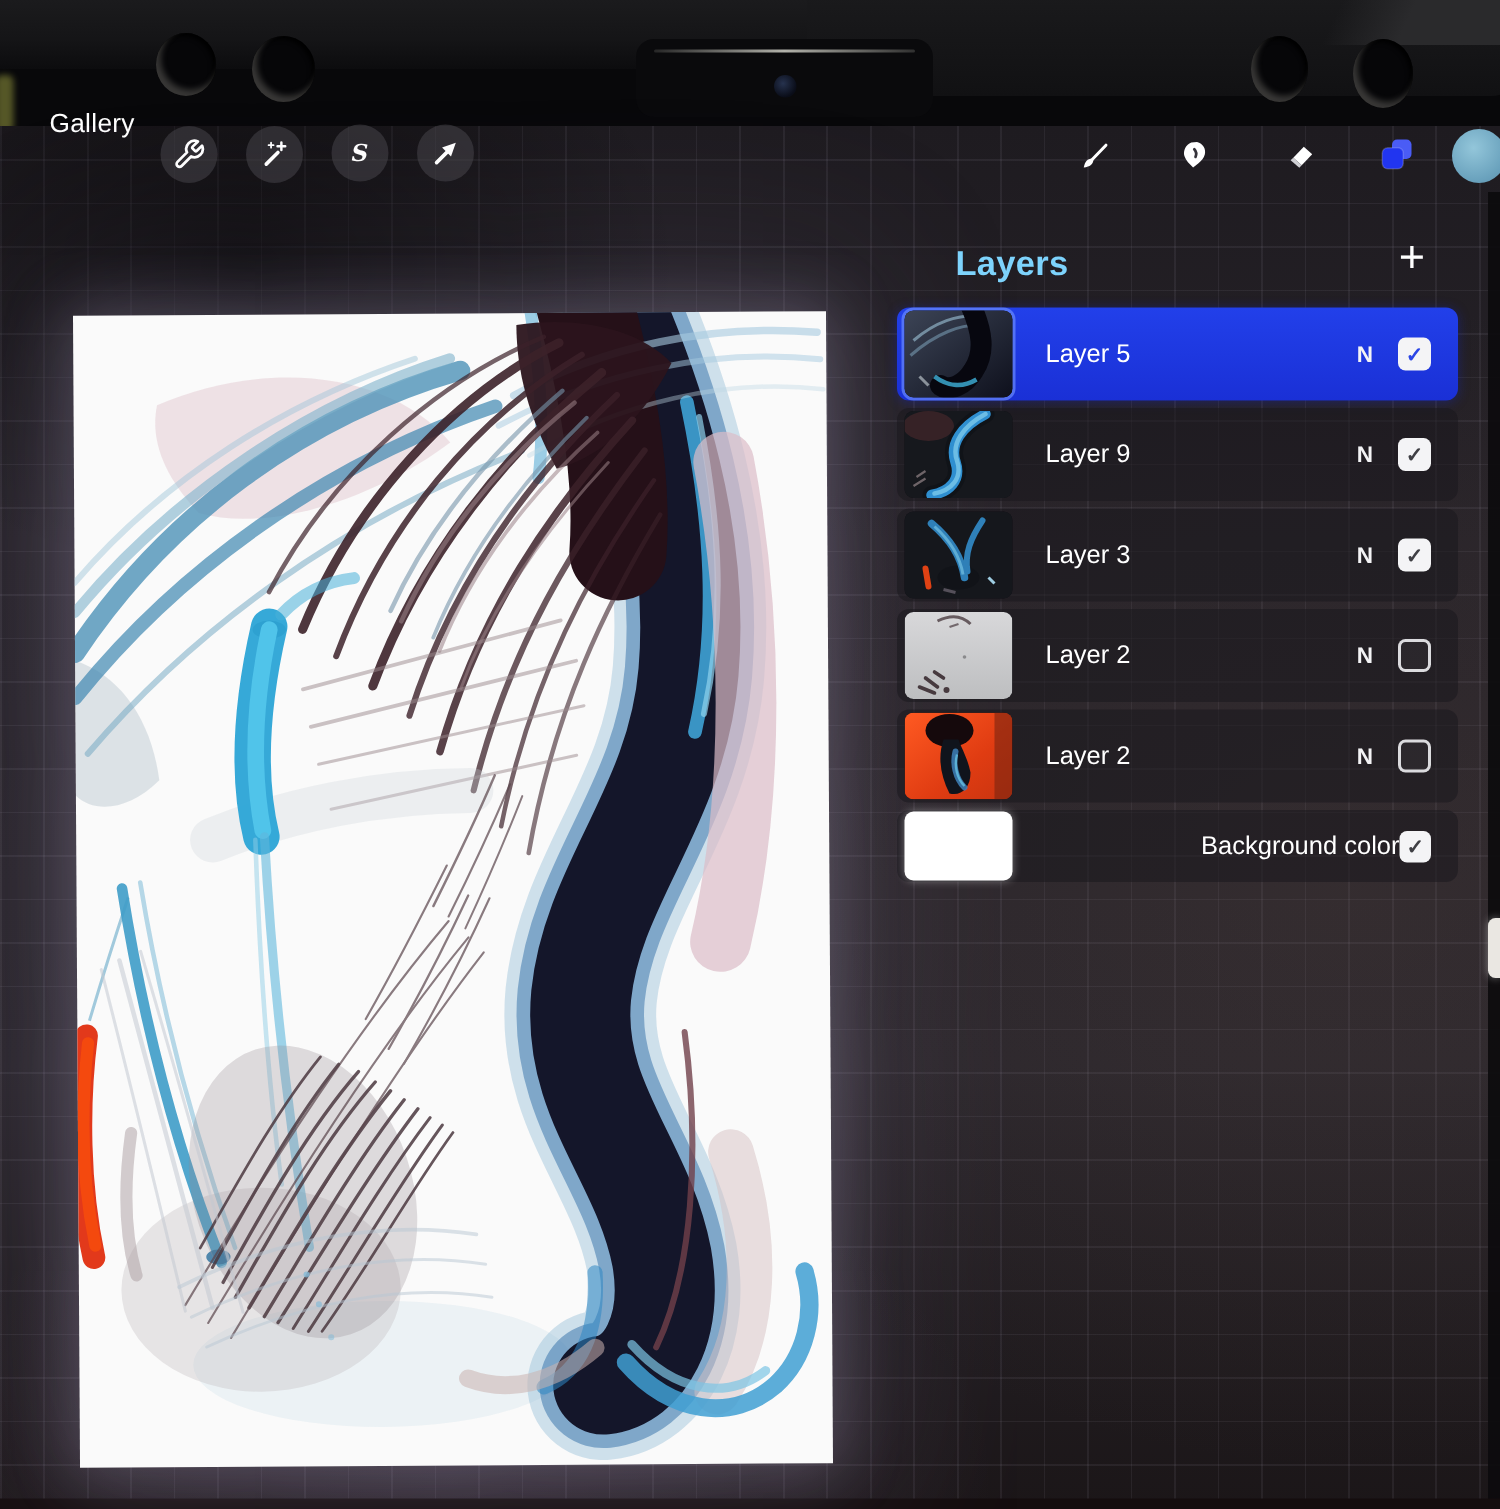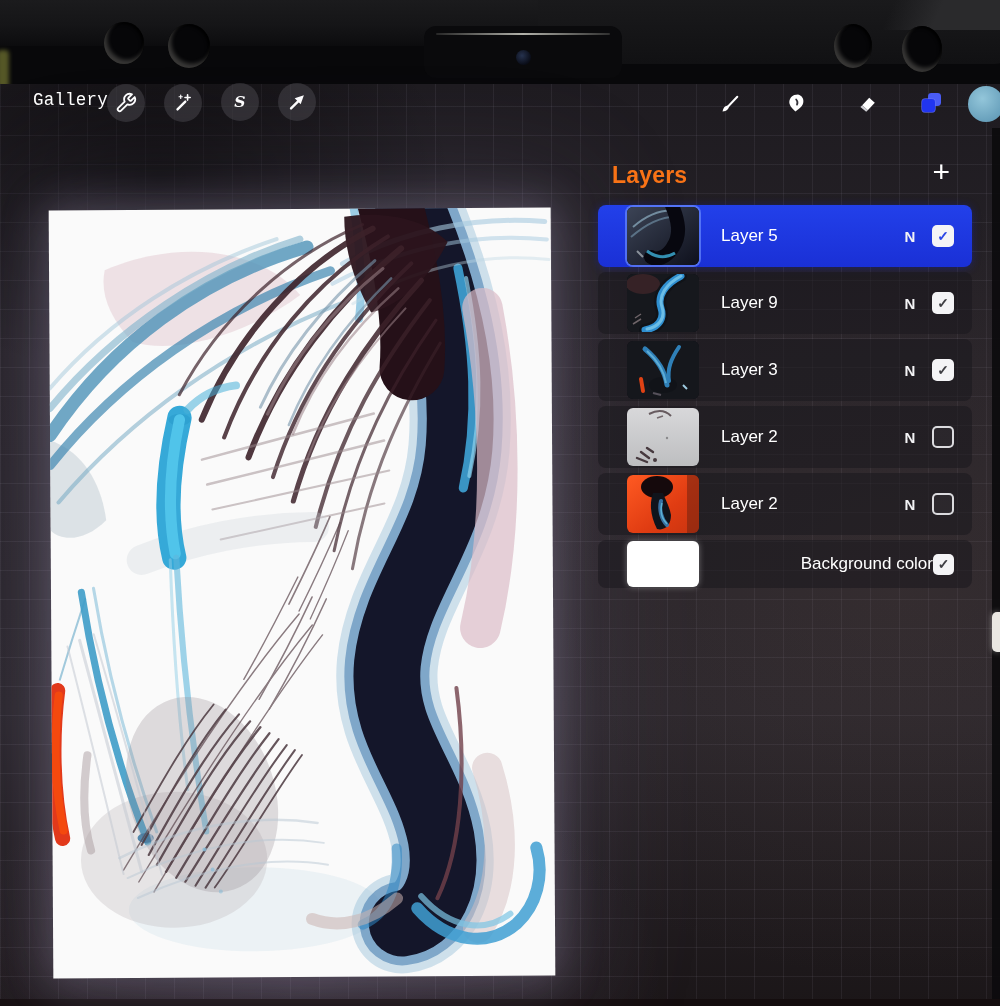--- a/index.html
+++ b/index.html
@@ -30,41 +30,41 @@
       radial-gradient(640px 520px at 90% 55%, rgba(108,82,70,.17), transparent 75%),
       repeating-linear-gradient(0deg, rgba(178,172,194,.085) 0 1px, transparent 1px 29px),
       repeating-linear-gradient(90deg, rgba(178,172,194,.085) 0 1px, transparent 1px 29px),
       linear-gradient(#1e1b20, #272329 30%, #2a262c 68%, #1b1618);
   }
   .right-bezel{position:absolute;right:0;top:128px;width:8px;height:878px;background:#0c0b0d;opacity:.92;}
   .bottom-bezel{position:absolute;left:0;bottom:0;width:1000px;height:7px;background:#140d0e;}
   .side-tab{position:absolute;right:0;top:612px;width:8px;height:40px;background:#eae7e2;border-radius:5px 0 0 5px;box-shadow:0 0 6px rgba(255,255,255,.4);}
 
   
-  .gallery{position:absolute;left:33px;top:90px;color:#fff;font-size:17.5px;font-weight:500;letter-spacing:.2px;font-family:Liberation Mono, monospace;}
+  .gallery{position:absolute;left:33px;top:72px;color:#fff;font-size:17.5px;font-weight:500;letter-spacing:.2px;}
   .tool{position:absolute;width:38px;height:38px;border-radius:50%;background:rgba(74,72,78,.5);
         display:flex;align-items:center;justify-content:center;}
   .tool.flat{background:transparent;}
   .tool svg{display:block;}
   .swatch{position:absolute;width:36px;height:36px;border-radius:50%;
           background:radial-gradient(circle at 40% 35%, #93c6da, #6aa2bd 68%, #5b90ac);}
 
   
   .canvas{position:absolute;left:51px;top:209px;width:502px;height:768px;background:#fafafa;
           transform:rotate(-.35deg);
           box-shadow:0 0 40px 6px rgba(195,185,220,.25), 0 0 120px 30px rgba(145,130,170,.16);}
   .canvas svg{display:block;width:100%;height:100%;}
 
   
   .panel{position:absolute;left:598px;top:145px;width:374px;}
   .panel-head{position:relative;height:60px;display:flex;align-items:center;}
-  .panel-title{color:#f97316;font-size:23px;font-weight:700;margin-left:14px;letter-spacing:.2px;}
+  .panel-title{color:#7dd3fc;font-size:23px;font-weight:700;margin-left:39px;letter-spacing:.2px;}
   .add-btn{position:absolute;right:22px;top:10px;color:#fff;font-size:30px;font-weight:300;line-height:34px;}
   .layer-row{position:relative;height:62px;margin-bottom:5px;border-radius:8px;
-             background:rgba(26,24,29,.55);display:flex;align-items:center;padding-left:24px;}
+             background:rgba(26,24,29,.55);display:flex;align-items:center;}
   .layer-row.selected{background:linear-gradient(#2240ea,#1a30d6);box-shadow:0 1px 8px rgba(20,40,220,.35);}
   .layer-row.bg-row{height:48px;margin-top:1px;text-align:right;}
   .thumb{width:72px;height:58px;border-radius:6px;margin-left:5px;overflow:hidden;flex:none;background:#101016;}
   .layer-row.selected .thumb{box-shadow:0 0 0 2px rgba(110,145,255,.65);}
   .layer-row.bg-row .thumb{height:46px;background:#fff;box-shadow:0 0 6px rgba(255,255,255,.35);}
   .thumb svg{display:block;width:100%;height:100%;}
   .lname{color:#fff;font-size:17px;margin-left:22px;flex:1;white-space:nowrap;}
   .blend{color:#f3f3f5;font-size:15px;font-weight:600;width:24px;text-align:center;margin-right:10px;}
   .checkbox{width:22px;height:22px;border-radius:5px;margin-right:18px;flex:none;
             display:flex;align-items:center;justify-content:center;

